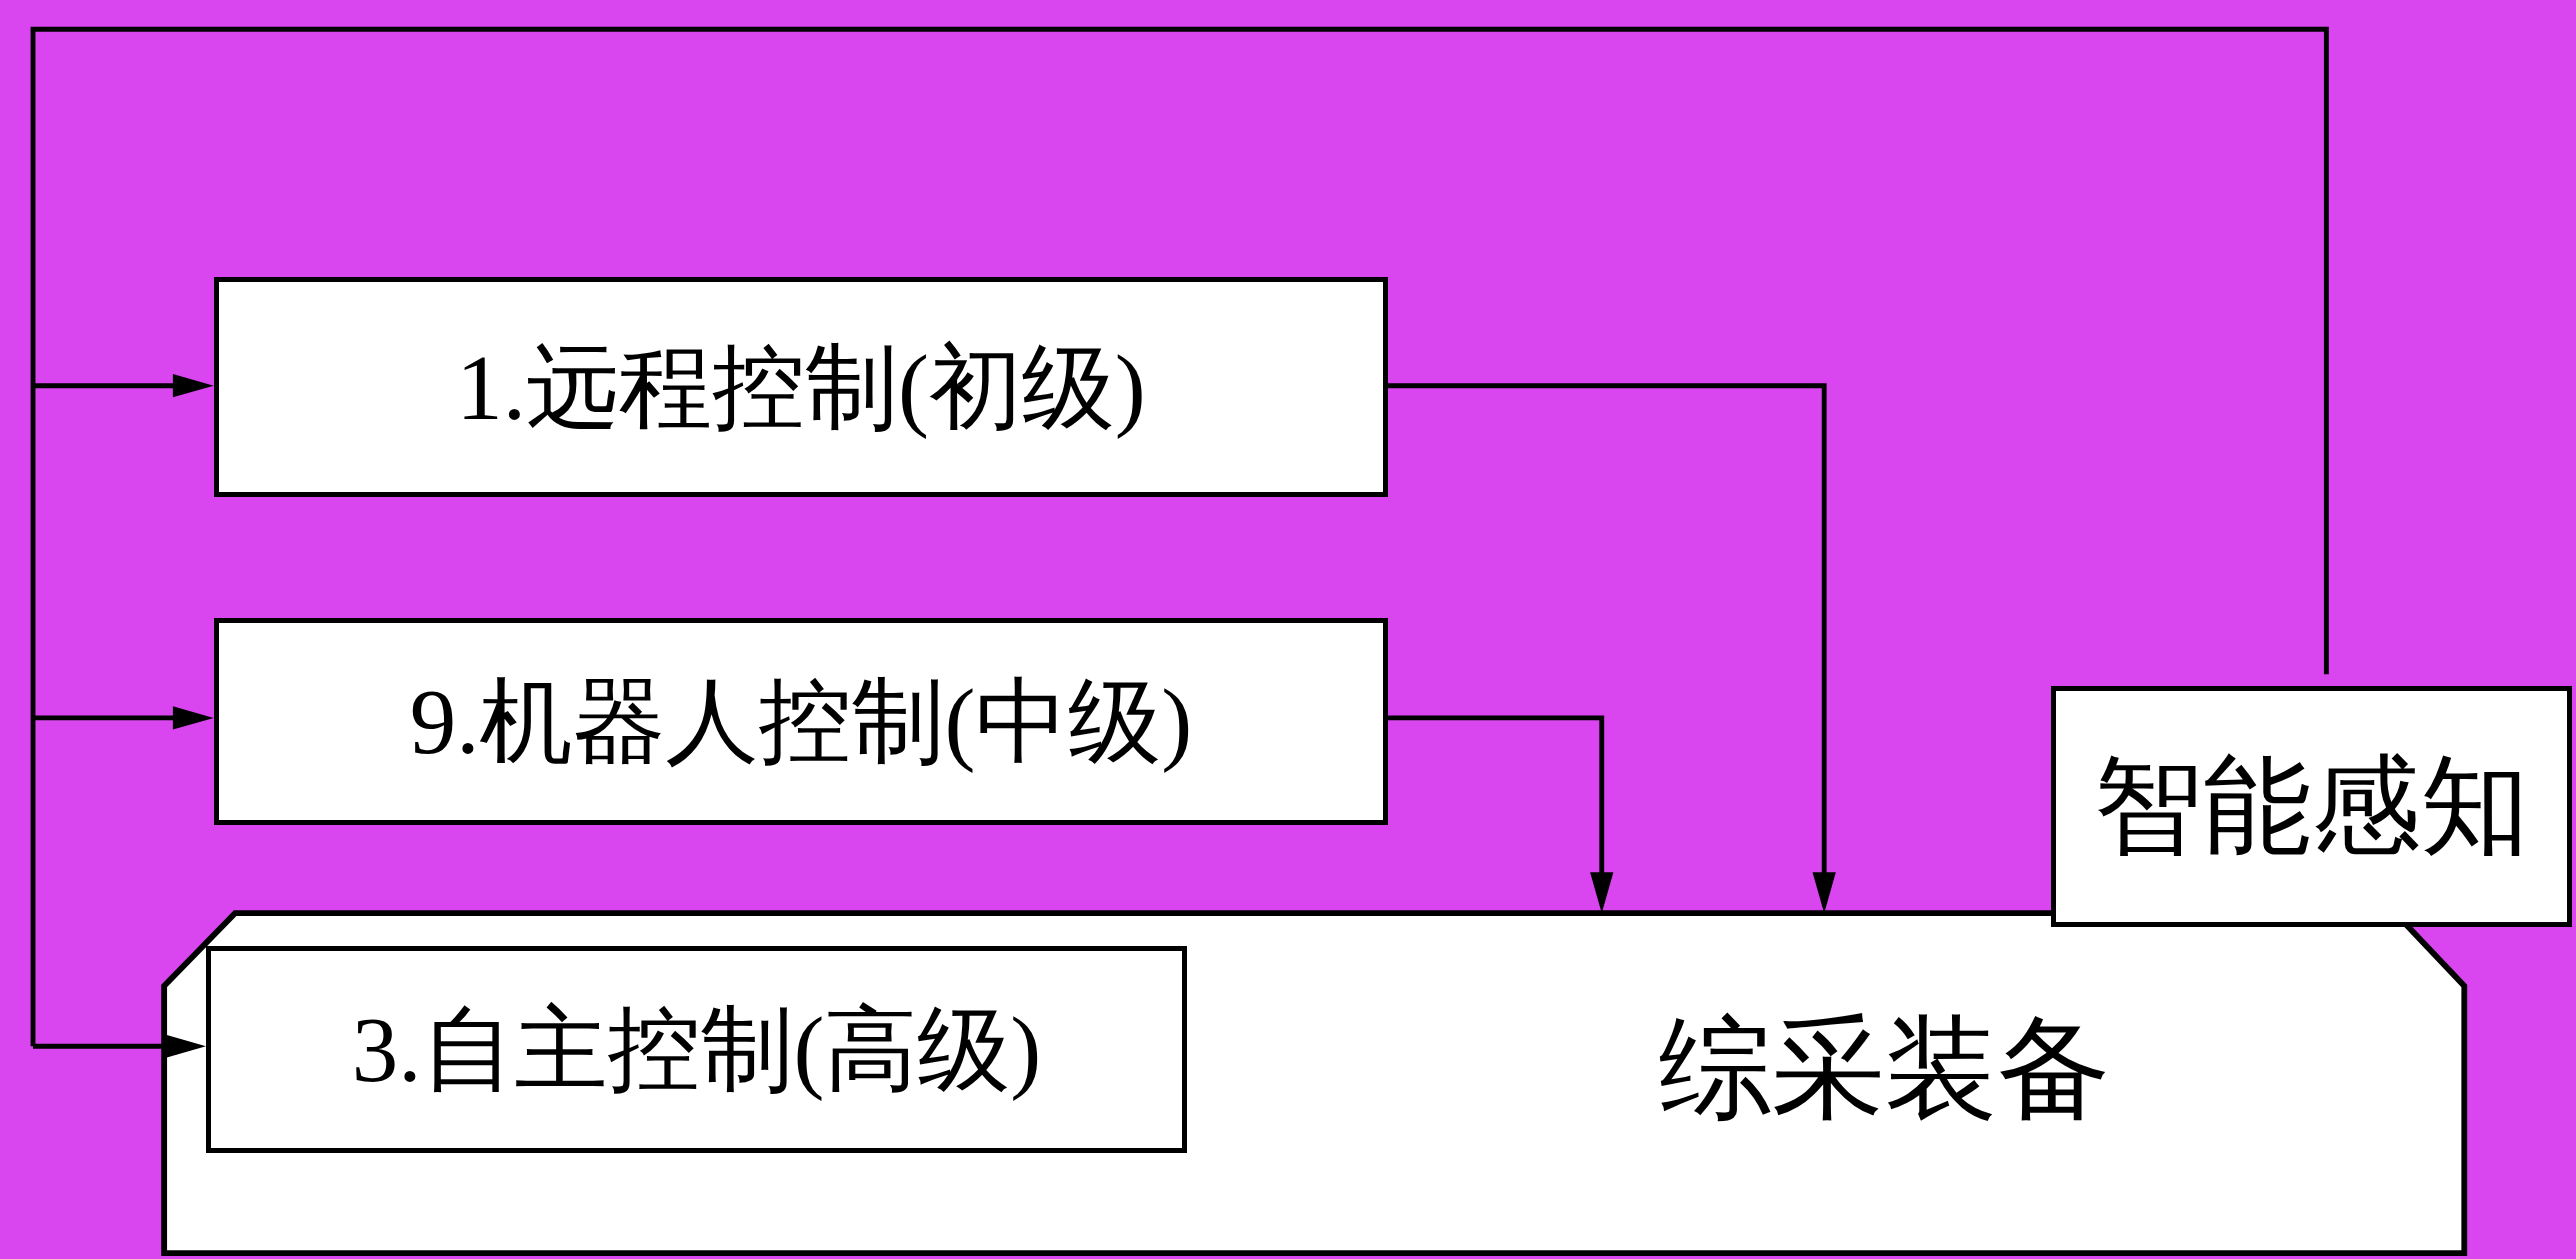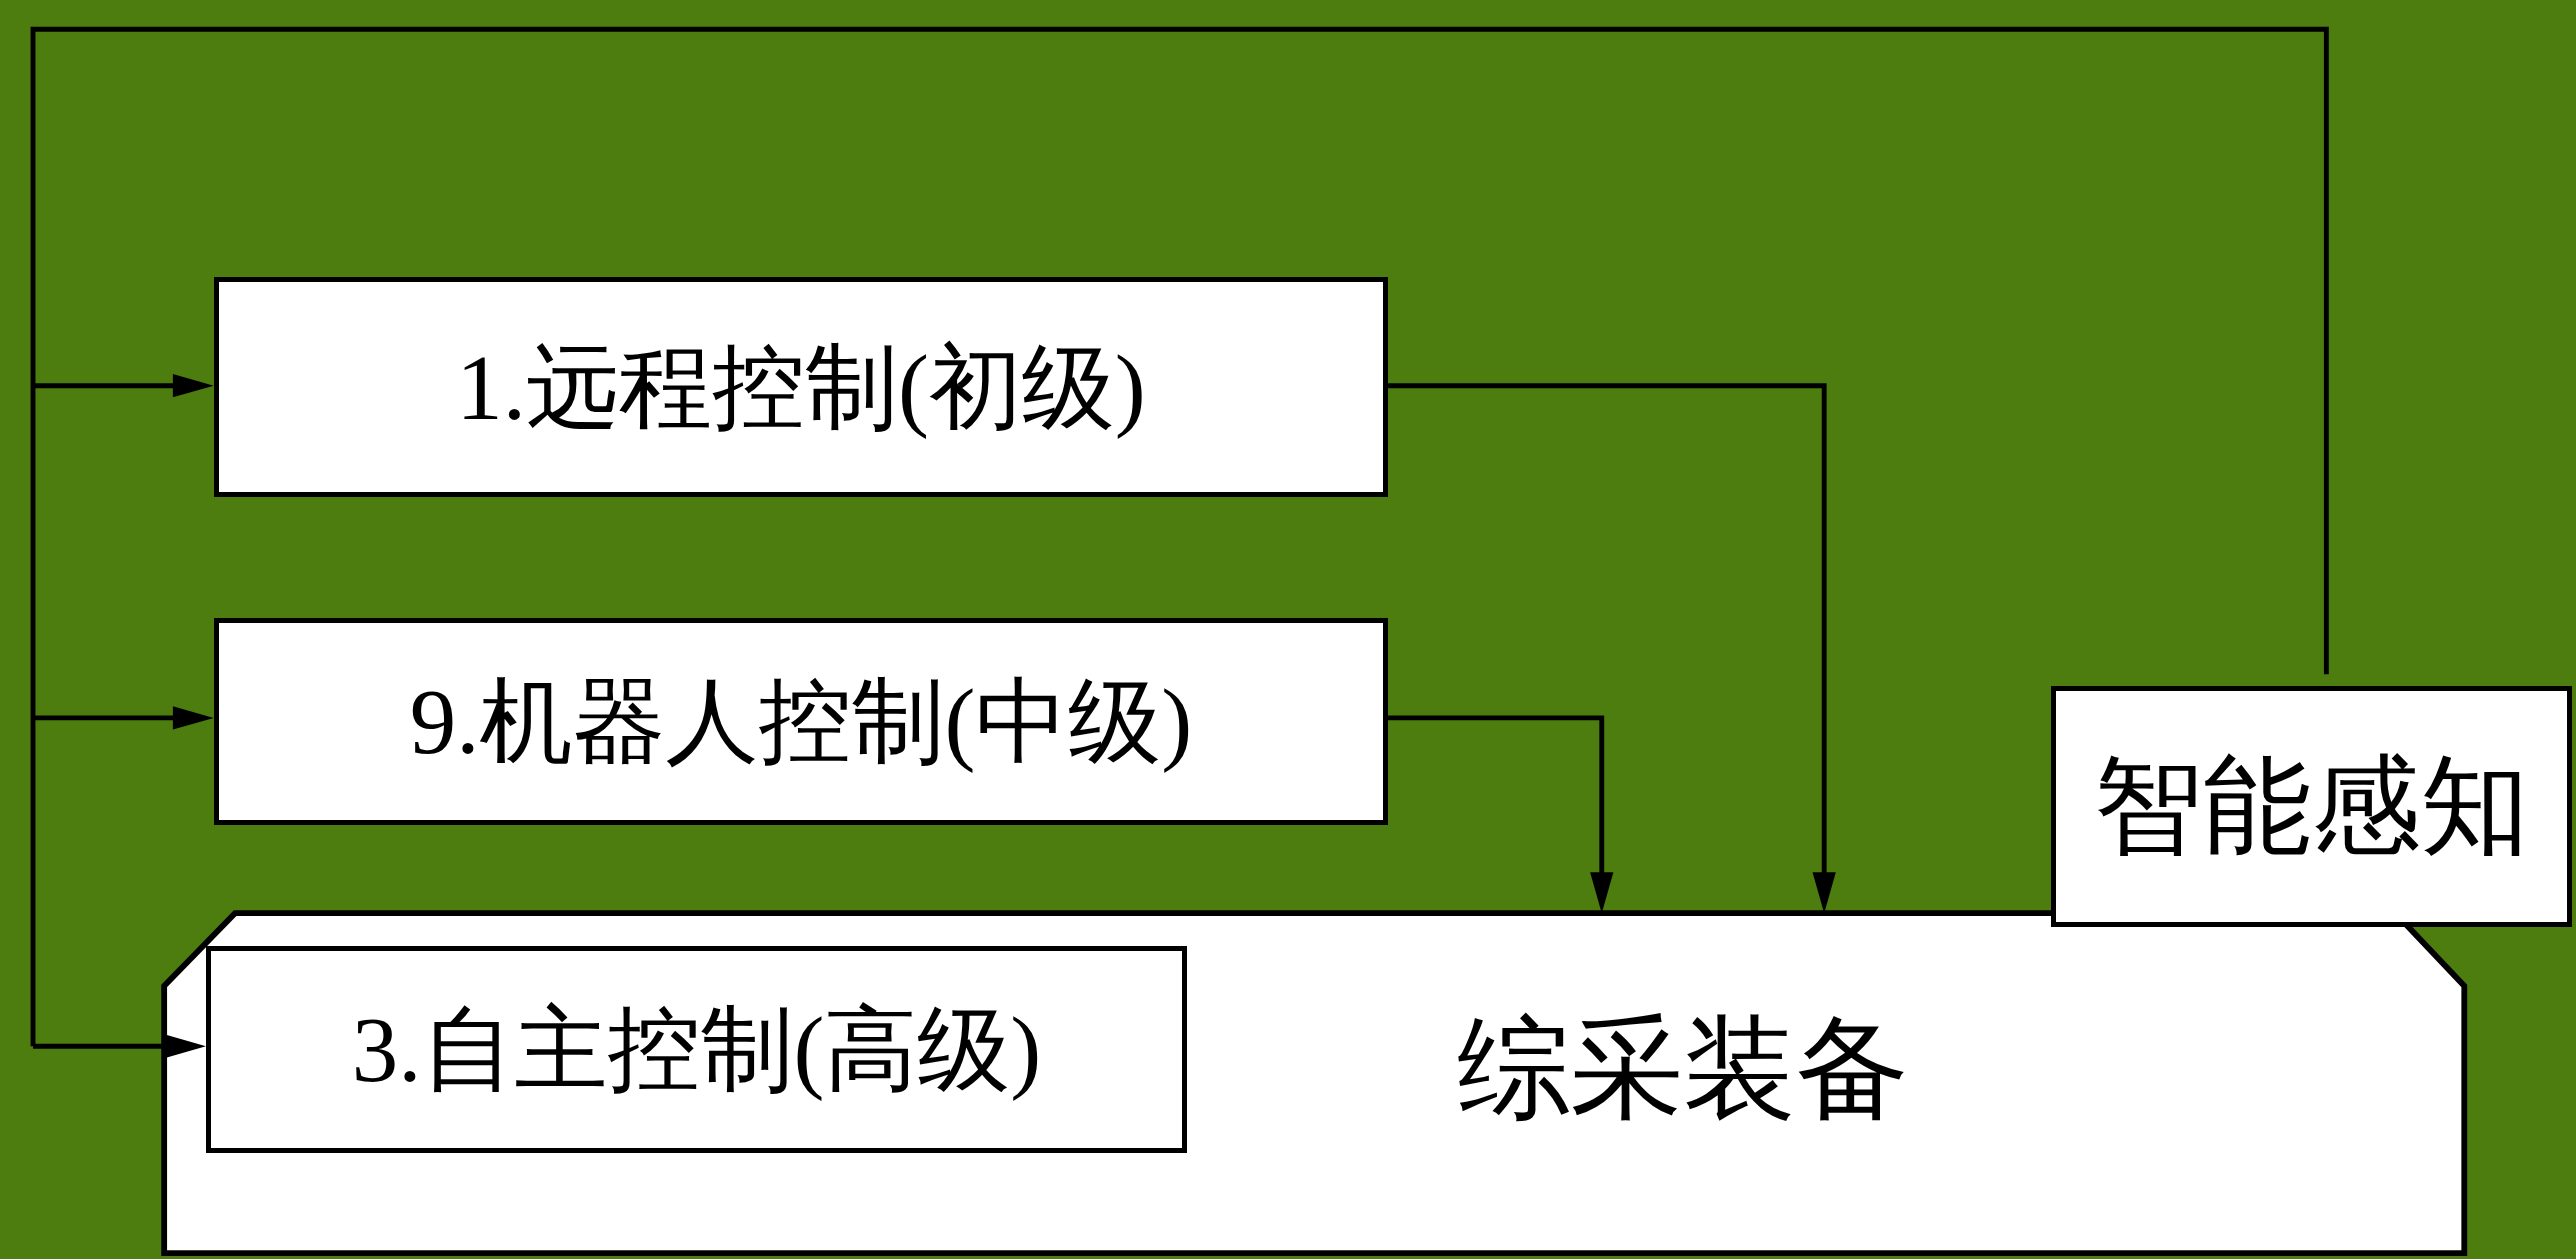--- a/index.html
+++ b/index.html
@@ -4,21 +4,21 @@
 <style>
   html, body {
     margin: 0;
     padding: 0;
     background: #ffffff;
   }
   .canvas {
     position: relative;
     width: 2576px;
     height: 1260px;
-    background: #4d7c0f;
+    background: #d946ef;
     font-family: "Liberation Serif", "DejaVu Serif", serif;
     color: #000000;
     overflow: hidden;
   }
   .wires {
     position: absolute;
     left: 0;
     top: 0;
     width: 2576px;
     height: 1260px;
@@ -40,21 +40,21 @@
   .node-auto     { left: 206px;  top: 946px; width: 981px; height: 207px; font-size: 93px; }
   .node-percept  { left: 2051px; top: 686px; width: 521px;  height: 241px; font-size: 109px; }
   .equip-label {
     position: absolute;
     left: 1457px;
     top: 986px;
     width: 855px;
     height: 165px;
     display: flex;
     align-items: center;
-    justify-content: flex-start;
+    justify-content: center;
     font-size: 113px;
     line-height: 1;
     white-space: nowrap;
   }
 </style>
 </head>
 <body>
 
 <div class="canvas">
 

